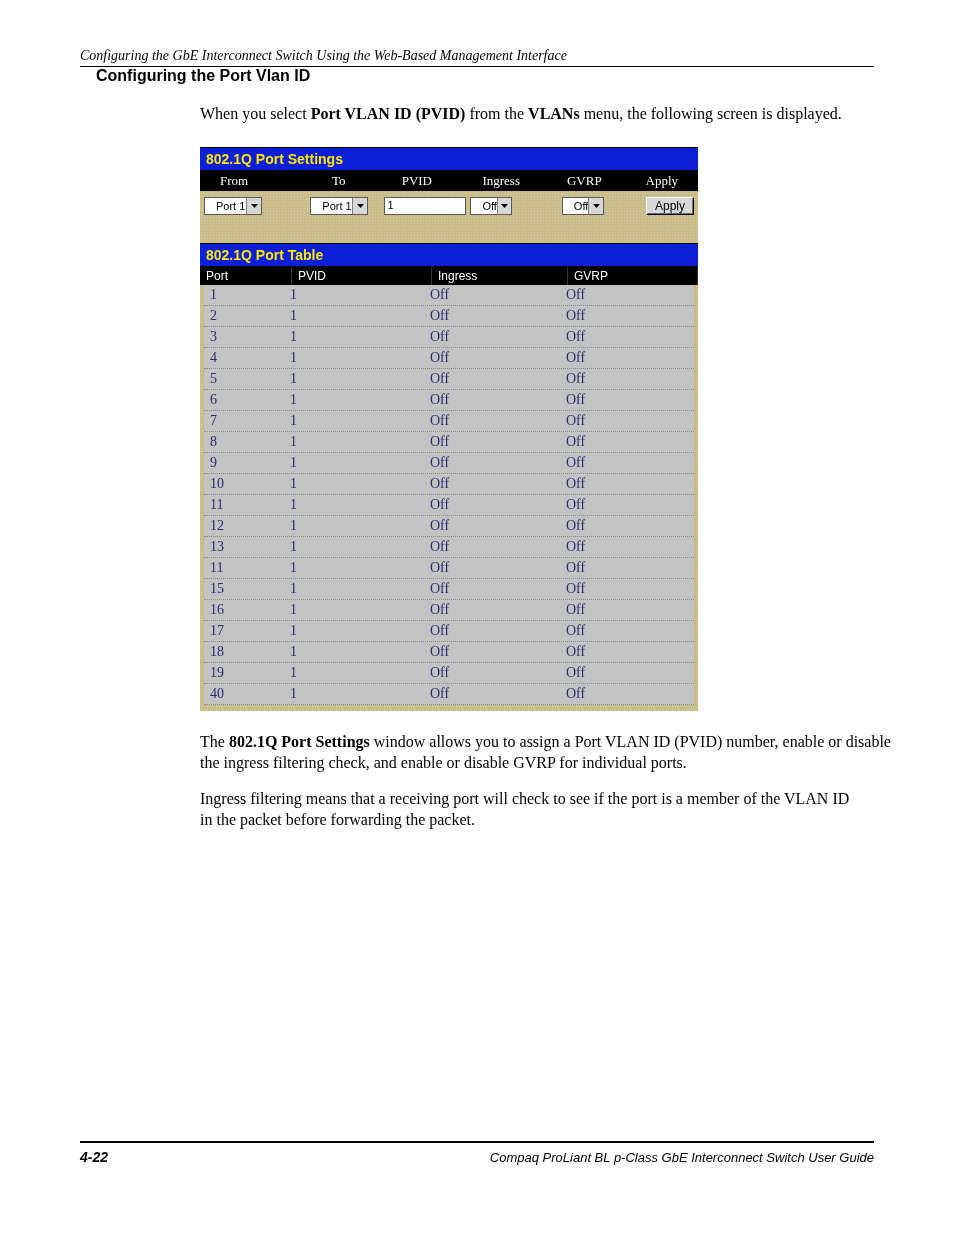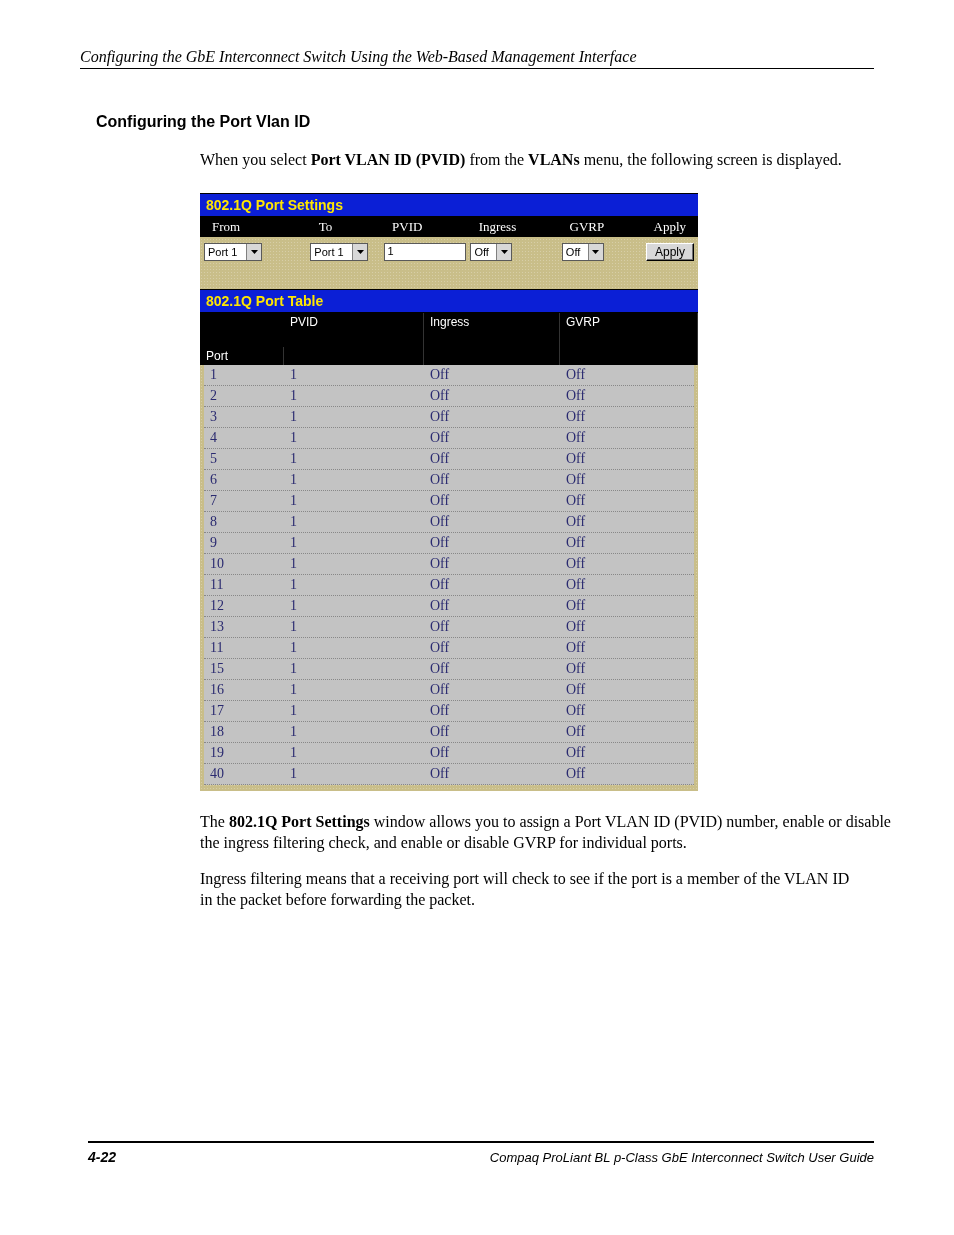--- a/index.html
+++ b/index.html
@@ -11,24 +11,23 @@
   }
   .page {
     width: 954px;
     height: 1235px;
     position: relative;
     box-sizing: border-box;
     padding: 48px 80px 40px 80px;
   }
   .running-head {
     font-style: italic;
-    font-size: 16px;
+    font-size: 14px;
     border-bottom: 1.5px solid #000;
     padding-bottom: 2px;
-    margin-bottom: 44px;
   }
   h2.section-title {
     font-family: Arial, Helvetica, sans-serif;
     font-weight: bold;
     font-size: 16px;
     margin: 0 0 18px 16px;
   }
   .body-block {
     margin-left: 120px;
     margin-right: 10px;
@@ -70,21 +69,21 @@
     border-bottom: 1px solid #000;
   }
   .hdr-row {
     display: flex;
     background: #000;
     color: #fff;
     font-family: "Times New Roman", Times, serif;
     font-size: 13px;
   }
   .hdr-row > div {
-    padding: 2px 12px;
+    padding: 2px 20px;
     box-sizing: border-box;
   }
   .ctrl-row {
     display: flex;
     align-items: center;
     padding: 4px 2px;
   }
   .ctrl-row > div {
     box-sizing: border-box;
     padding: 2px 2px;
@@ -99,21 +98,21 @@
 
   .sel {
     display: inline-flex;
     align-items: center;
     background: #fff;
     border: 1px solid #5a5a5a;
     height: 18px;
     box-sizing: border-box;
     font-family: Arial, sans-serif;
     font-size: 11px;
-    padding-left: 3px;
+    padding-left: 11px;
     position: relative;
   }
   .sel .arrow {
     width: 14px;
     height: 16px;
     background: #d8d8d8;
     border-left: 1px solid #808080;
     margin-left: auto;
     display: flex;
     align-items: center;
@@ -149,21 +148,21 @@
 
   
   .tbl-hdr {
     display: flex;
     background: #000;
     color: #fff;
     font-family: Arial, Helvetica, sans-serif;
     font-size: 12px;
   }
   .tbl-hdr > div { padding: 2px 6px; box-sizing: border-box; border-right: 1px solid #333; }
-  .t-port { width: 84px; margin-top: 34px; }
+  .t-port { width: 92px; }
   .t-pvid { width: 140px; }
   .t-ing  { width: 136px; }
   .t-gv   { flex: 1; }
 
   .data-rows {
     background: #c3c3c3;
     margin: 0 4px 0 4px;
   }
   .drow {
     display: flex;
@@ -177,21 +176,21 @@
     box-sizing: border-box;
   }
   .d-port { width: 80px; }
   .d-pvid { width: 140px; }
   .d-ing  { width: 136px; }
   .d-gv   { flex: 1; }
 
   
   .footer {
     position: absolute;
-    left: 88px;
+    left: 80px;
     right: 80px;
     bottom: 70px;
     border-top: 2px solid #000;
     padding-top: 6px;
     display: flex;
     justify-content: space-between;
     align-items: baseline;
   }
   .footer .pg {
     font-family: Arial, Helvetica, sans-serif;

